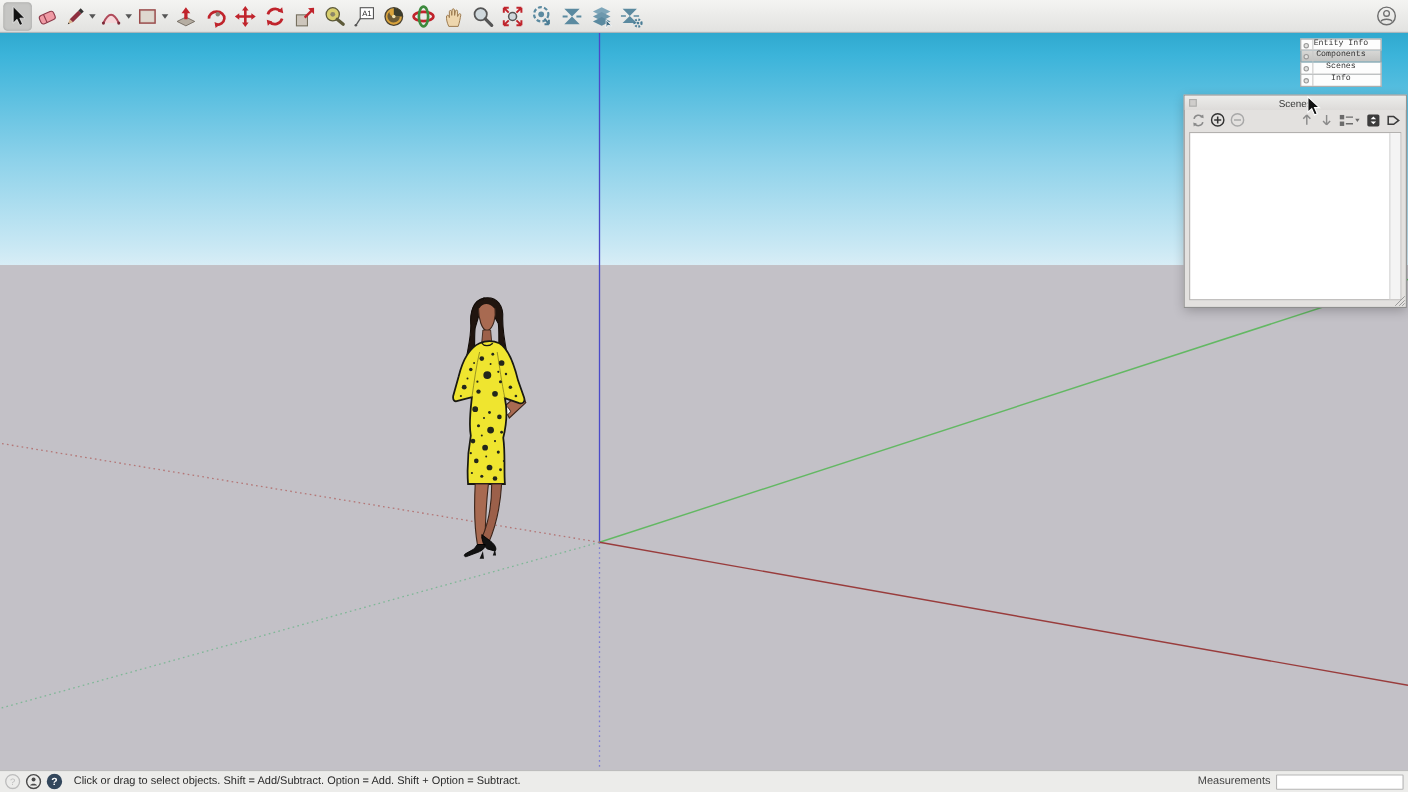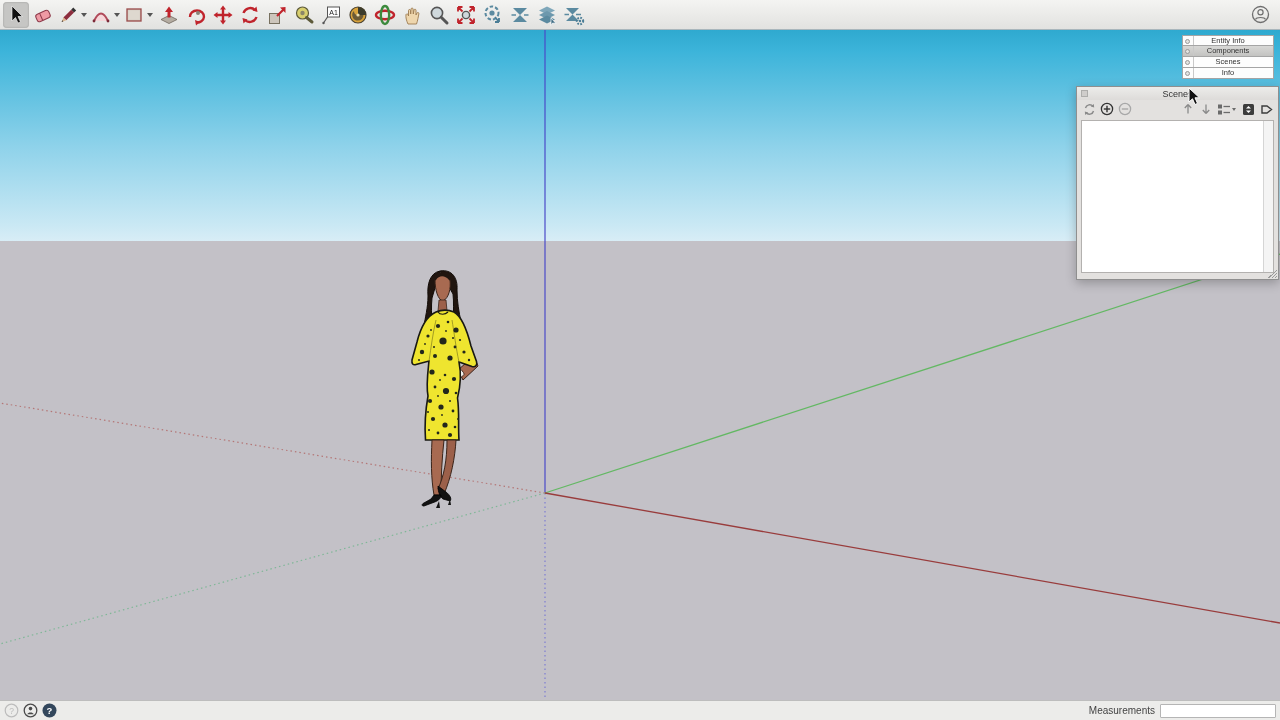--- a/index.html
+++ b/index.html
@@ -27,21 +27,21 @@
   .sky { position:absolute; left:0; top:0; width:100%; height:211px;
     background:linear-gradient(180deg,#2fa9cf 0%,#3cb4da 10%,#8ed2ea 55%,#c9e8f4 92%,#d8edf6 100%); }
   .ground { position:absolute; left:0; top:211px; width:100%; height:459px;
     background:#c3c1c7; }
   .axes { position:absolute; left:0; top:0; }
 
   
   .person { position:absolute; left:398px; top:238px; }
 
   
-  .tray { position:absolute; left:1182px; top:5px; width:92px; z-index:40; }
+  .tray { position:absolute; left:1182px; top:5px; width:74px; z-index:40;font-family:Liberation Mono, monospace; }
   .tray-row { position:relative; height:11px; background:#fdfdfd;
     border:1px solid #a5a5a5; border-top:none; display:flex;
     align-items:center; justify-content:center; }
   .tray-row:first-child { border-top:1px solid #a5a5a5; }
   .tray-row.active { background:linear-gradient(#d8d8d6,#c3c3c1); }
   .tray-row .disc { position:absolute; left:2px; top:2.5px; width:5px; height:5px;
     border-radius:50%; background:#e3e3e1; border:1px solid #9a9a9a; }
   .tray-row .divider { position:absolute; left:10px; top:0; bottom:0;
     width:1px; background:#c9c9c9; }
   .tray-label { font-size:7.5px; color:#333; line-height:1; }
@@ -468,16 +468,17 @@
       <circle cx="7.5" cy="5.6" r="1.8" fill="#4a4a4a"></circle>
       <path d="M4.3,11.2 C5,8.9 10,8.9 10.7,11.2" fill="#4a4a4a"></path>
     </svg>
   </span>
   <span class="status-icon">
     <svg width="15" height="15" viewBox="0 0 15 15">
       <circle cx="7.5" cy="7.5" r="7" fill="#33475c"></circle>
       <text x="7.5" y="11" font-size="9.5" font-weight="bold" fill="#ffffff" text-anchor="middle" font-family="Liberation Sans, sans-serif">?</text>
     </svg>
   </span>
+  <span class="status-msg">Click or drag to select objects. Shift = Add/Subtract. Option = Add. Shift + Option = Subtract.</span>
   <span class="status-spacer"></span>
   <span class="meas-label">Measurements</span>
   <input class="meas-input" type="text" value="" style="">
 </div>
 
 </body></html>

